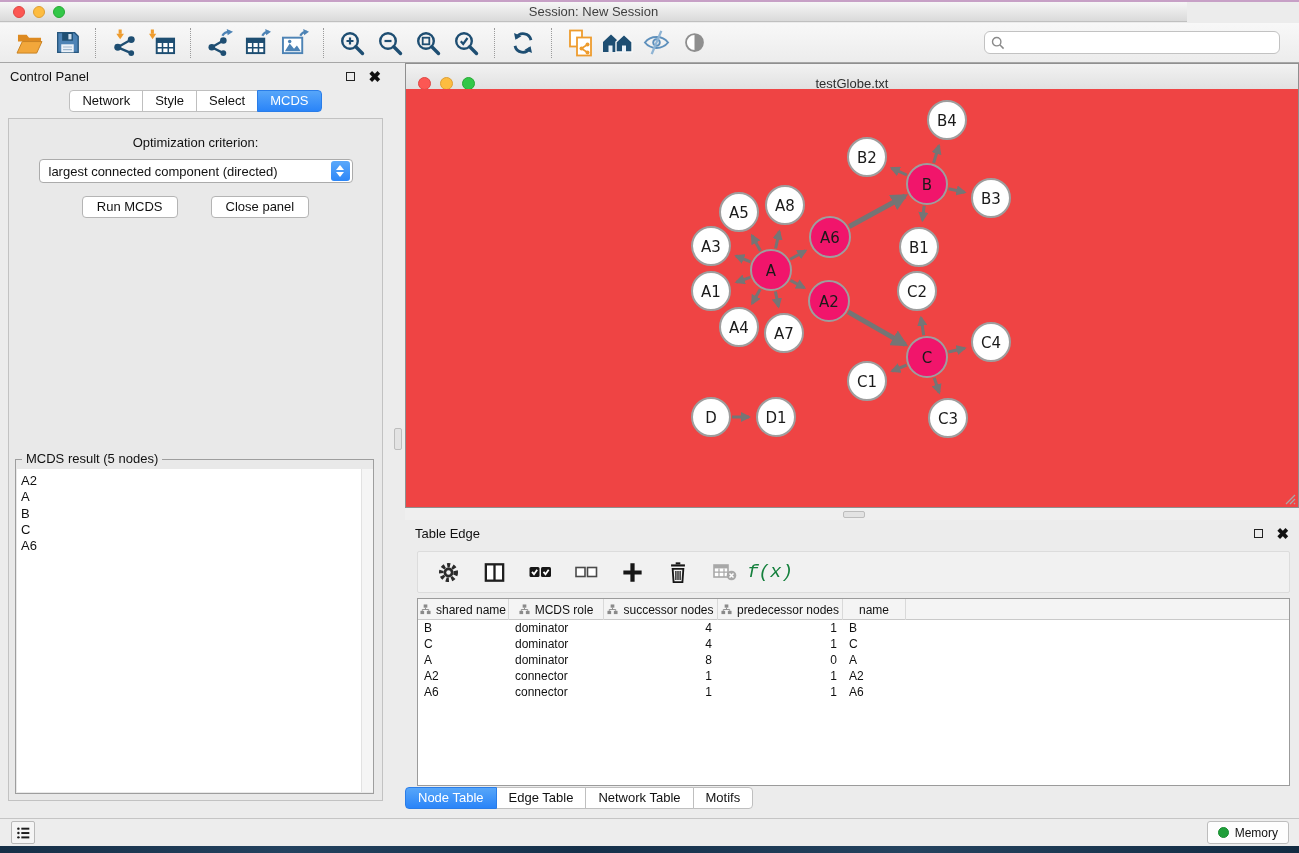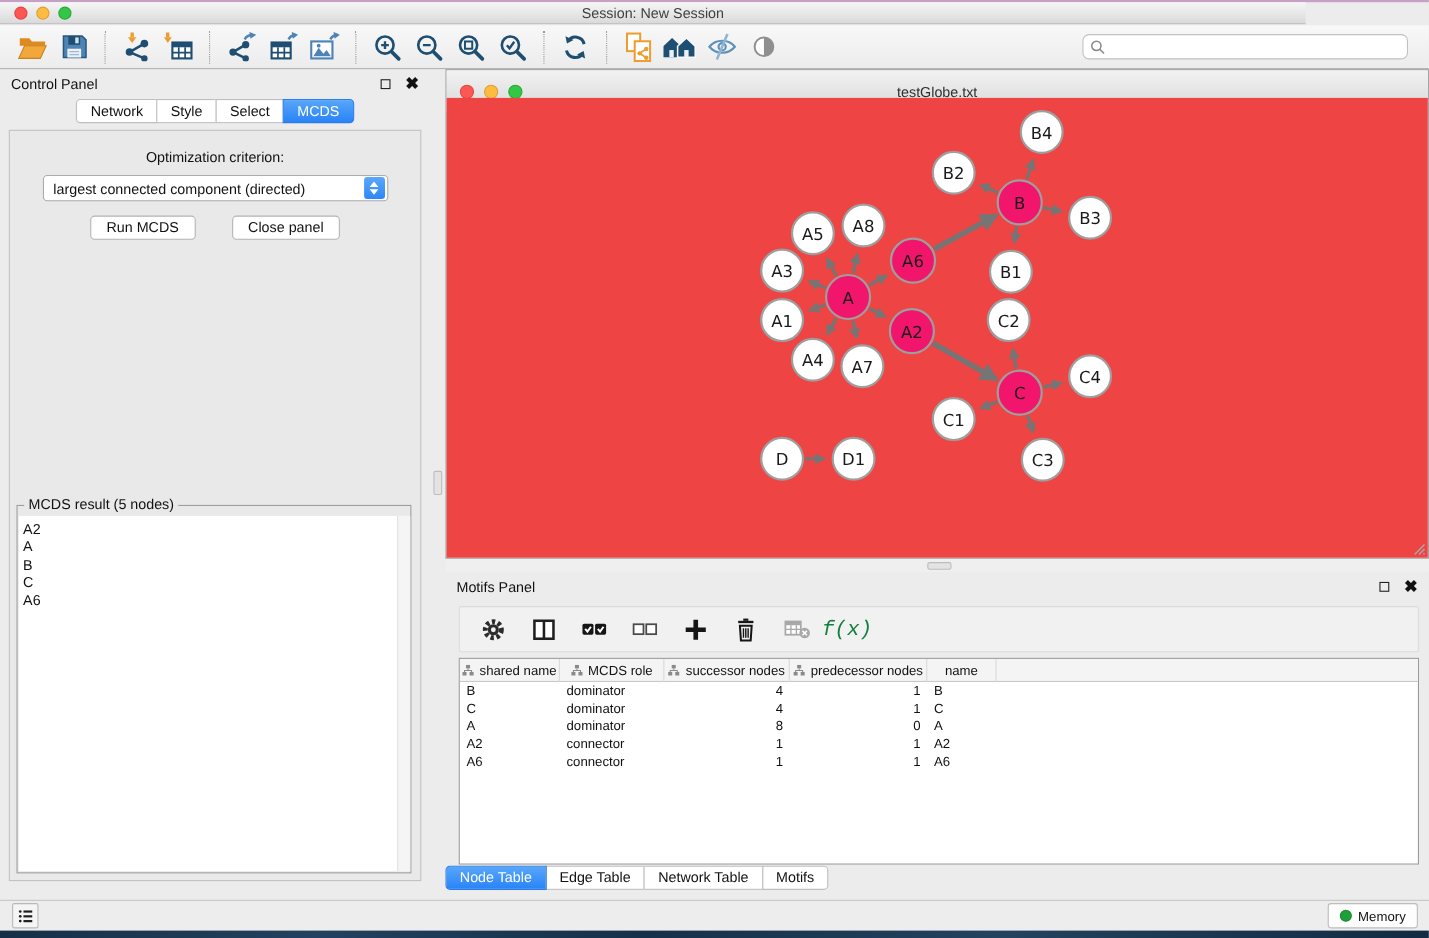--- a/index.html
+++ b/index.html
@@ -448,21 +448,21 @@
       </svg>
   </div>
 </div>
 
 <div class="h-divider">
   <div class="h-handle"></div>
 </div>
 
 <div class="table-panel">
   <div class="panel-head">
-    <span class="ptitle">Motifs Panel</span>
+    <span class="ptitle">Table Edge</span>
     <span class="spacer"></span>
     <span class="float-ic"></span>
     <span class="close-ic">✖</span>
   </div>
   <div class="tp-toolbar">
     <div class="tbtn">
       <svg width="25" height="25" viewBox="0 0 26 26">
           <circle cx="13" cy="13" r="7.6" fill="none" stroke="#2B2B2B" stroke-width="4.6" stroke-dasharray="3.1 2.6"></circle>
           <circle cx="13" cy="13" r="5.2" fill="#2B2B2B"></circle>
           <circle cx="13" cy="13" r="2.3" fill="#F1F1F1"></circle>

